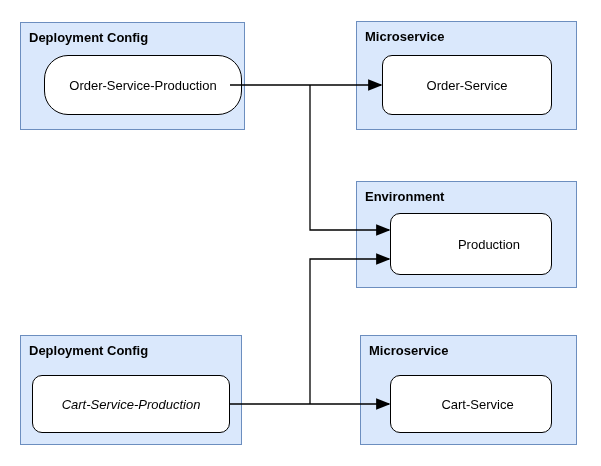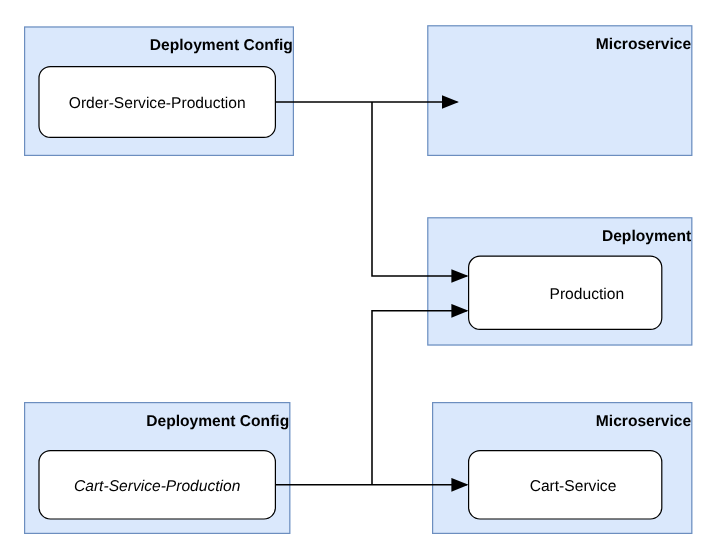--- a/index.html
+++ b/index.html
@@ -4,21 +4,20 @@
 <style>
   html, body {
     margin: 0;
     padding: 0;
     background: var(--background, #ffffff);
     font-family: "Liberation Sans", sans-serif;
   }
   #canvas {
     position: relative;
     overflow: hidden;
-    text-align: right;
   }
   .container {
     position: absolute;
     background: var(--container-fill, #dae8fc);
     border: 1px solid var(--container-stroke, #6c8ebf);
     box-sizing: border-box;
   }
   .container-label {
     font-size: 13px;
     font-weight: bold;
@@ -48,28 +47,31 @@
     pointer-events: none;
   }
 </style>
 </head>
 <body>
 
 <div id="canvas" style="width: 601px; height: 466px;">
     <div class="container" style="left: 20px; top: 22px; width: 225px; height: 108px;">
       <div class="container-label">Deployment Config</div>
     </div>
-    <div class="node" style="left: 32px; top: 55px; width: 198px; height: 60px;">
+    <div class="node" style="left: 44px; top: 55px; width: 198px; height: 60px; border-radius: 24px;">
       <span class="node-label">Order-Service-Production</span>
     </div>
     <div class="container" style="left: 356px; top: 21px; width: 221px; height: 109px;">
       <div class="container-label">Microservice</div>
     </div>
+    <div class="node" style="left: 382px; top: 55px; width: 170px; height: 60px;">
+      <span class="node-label">Order-Service</span>
+    </div>
     <div class="container" style="left: 356px; top: 181px; width: 221px; height: 107px;">
-      <div class="container-label">Deployment</div>
+      <div class="container-label">Environment</div>
     </div>
     <div class="node" style="left: 390px; top: 213px; width: 162px; height: 62px; padding-left: 36px;">
       <span class="node-label">Production</span>
     </div>
     <div class="container" style="left: 20px; top: 335px; width: 222px; height: 110px;">
       <div class="container-label">Deployment Config</div>
     </div>
     <div class="node" style="left: 32px; top: 375px; width: 198px; height: 58px; font-style: italic;">
       <span class="node-label">Cart-Service-Production</span>
     </div>

